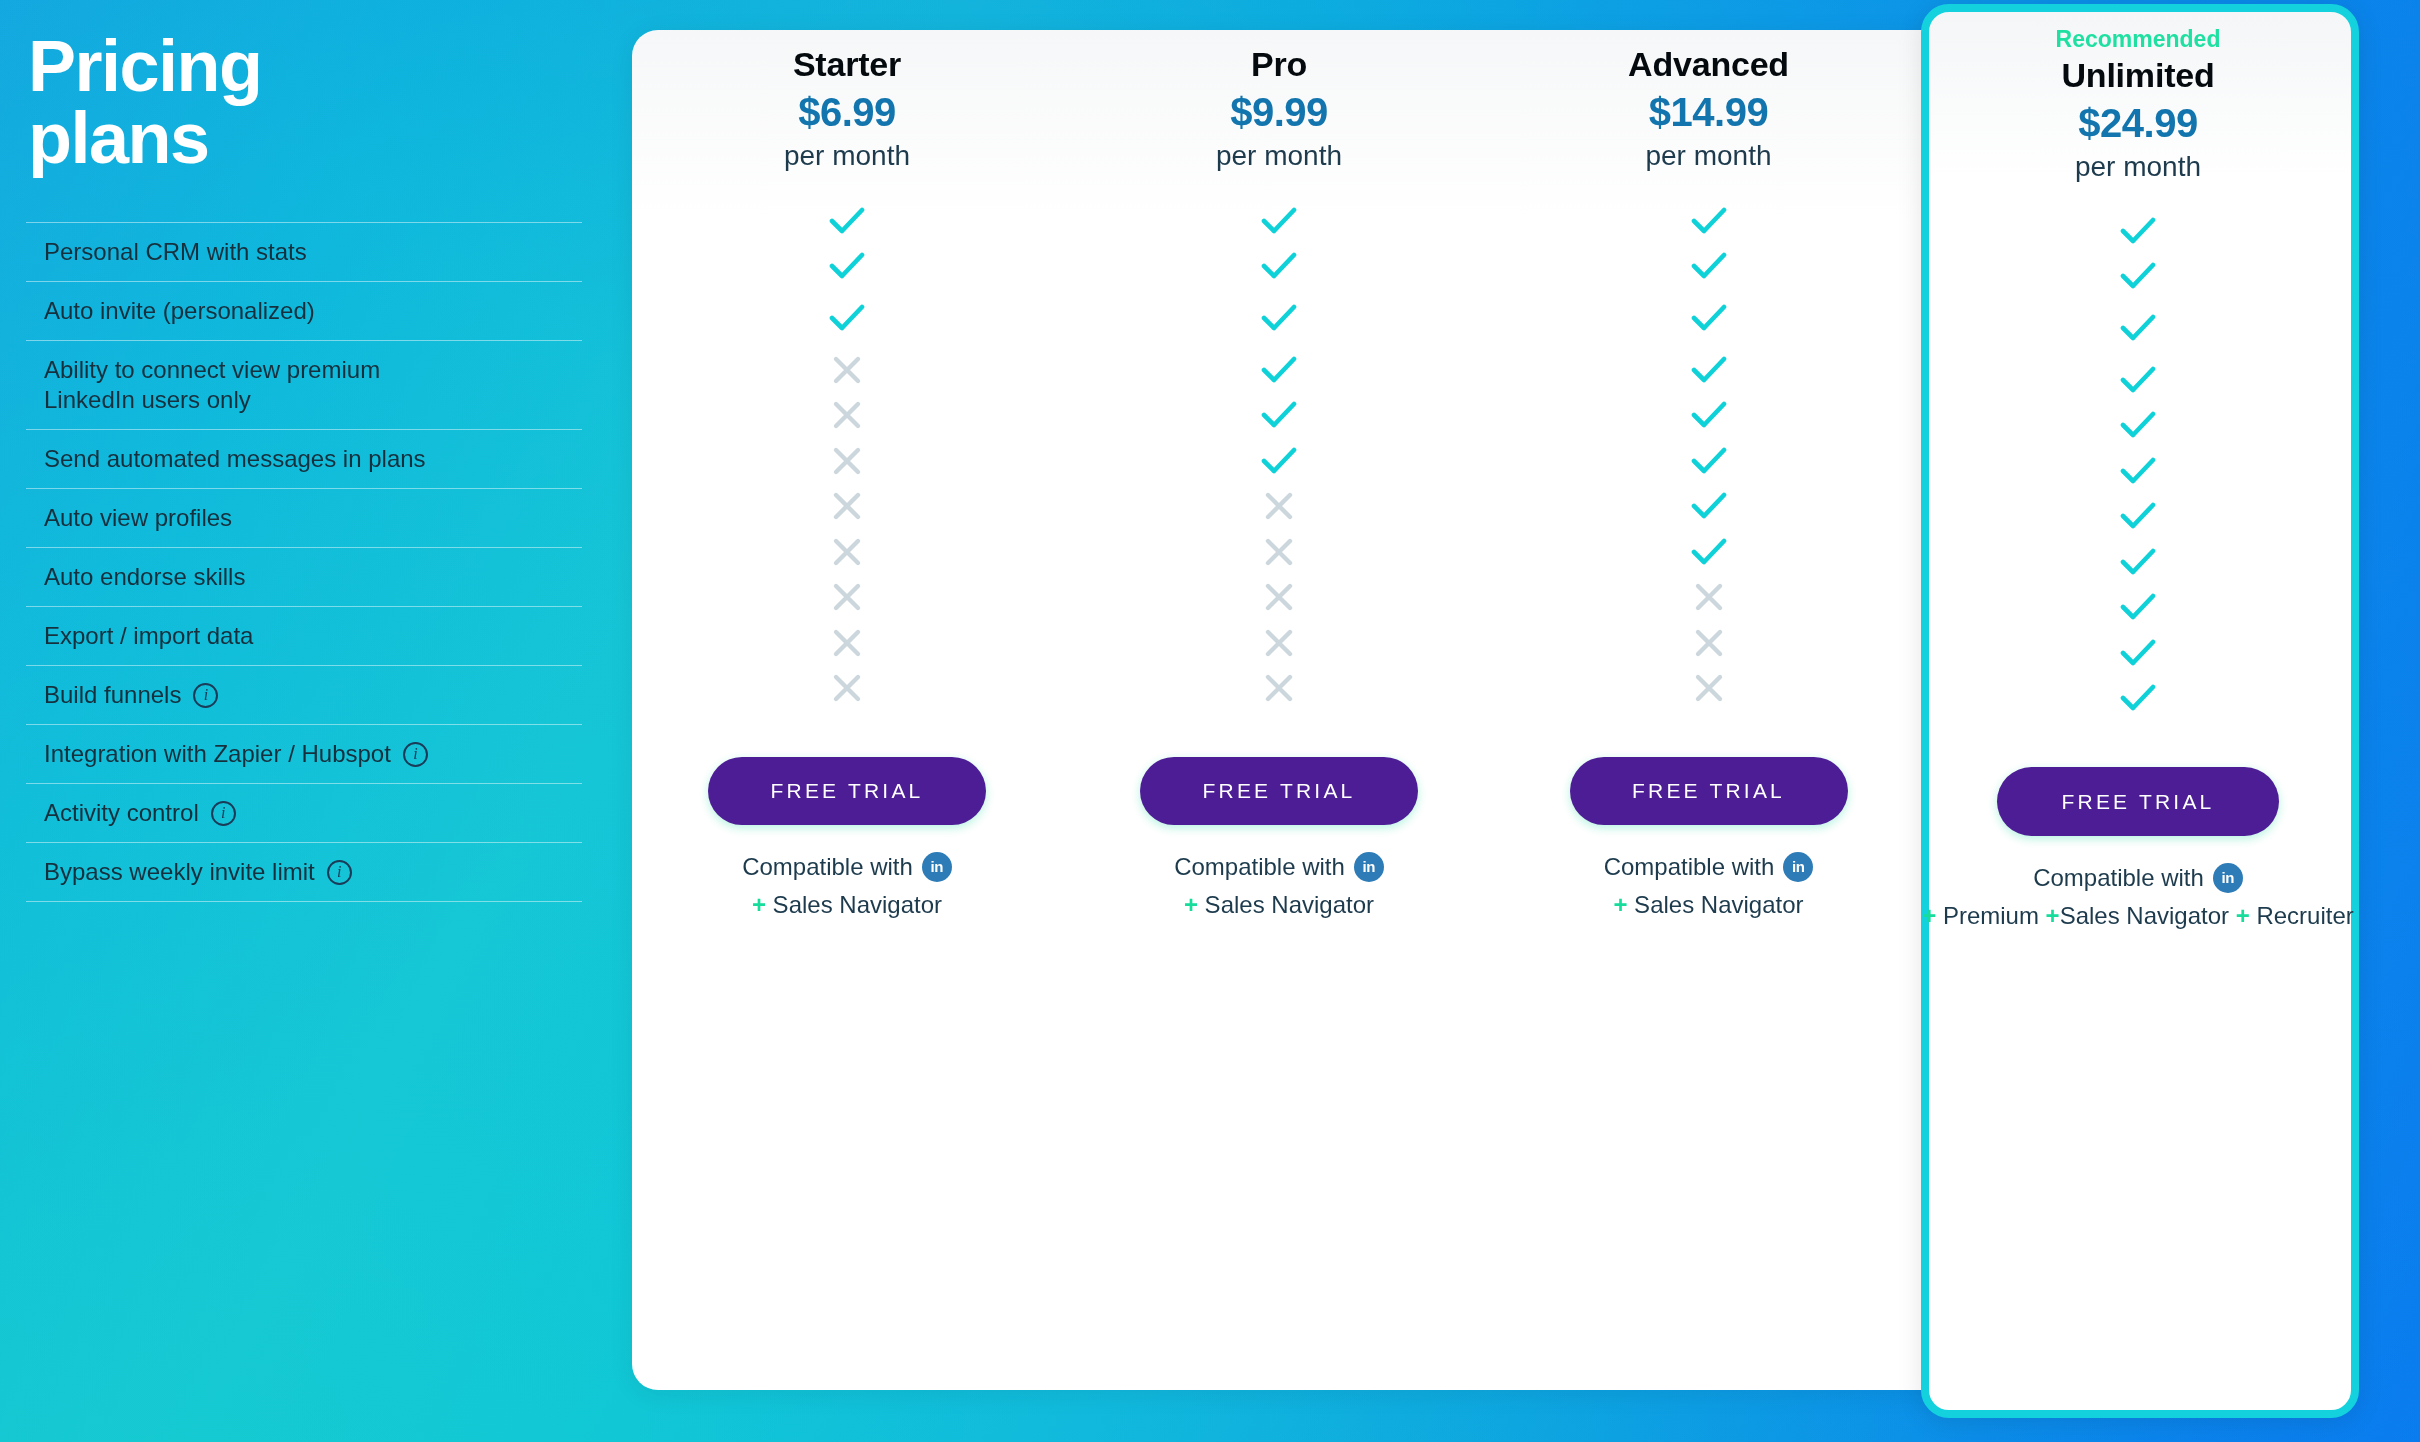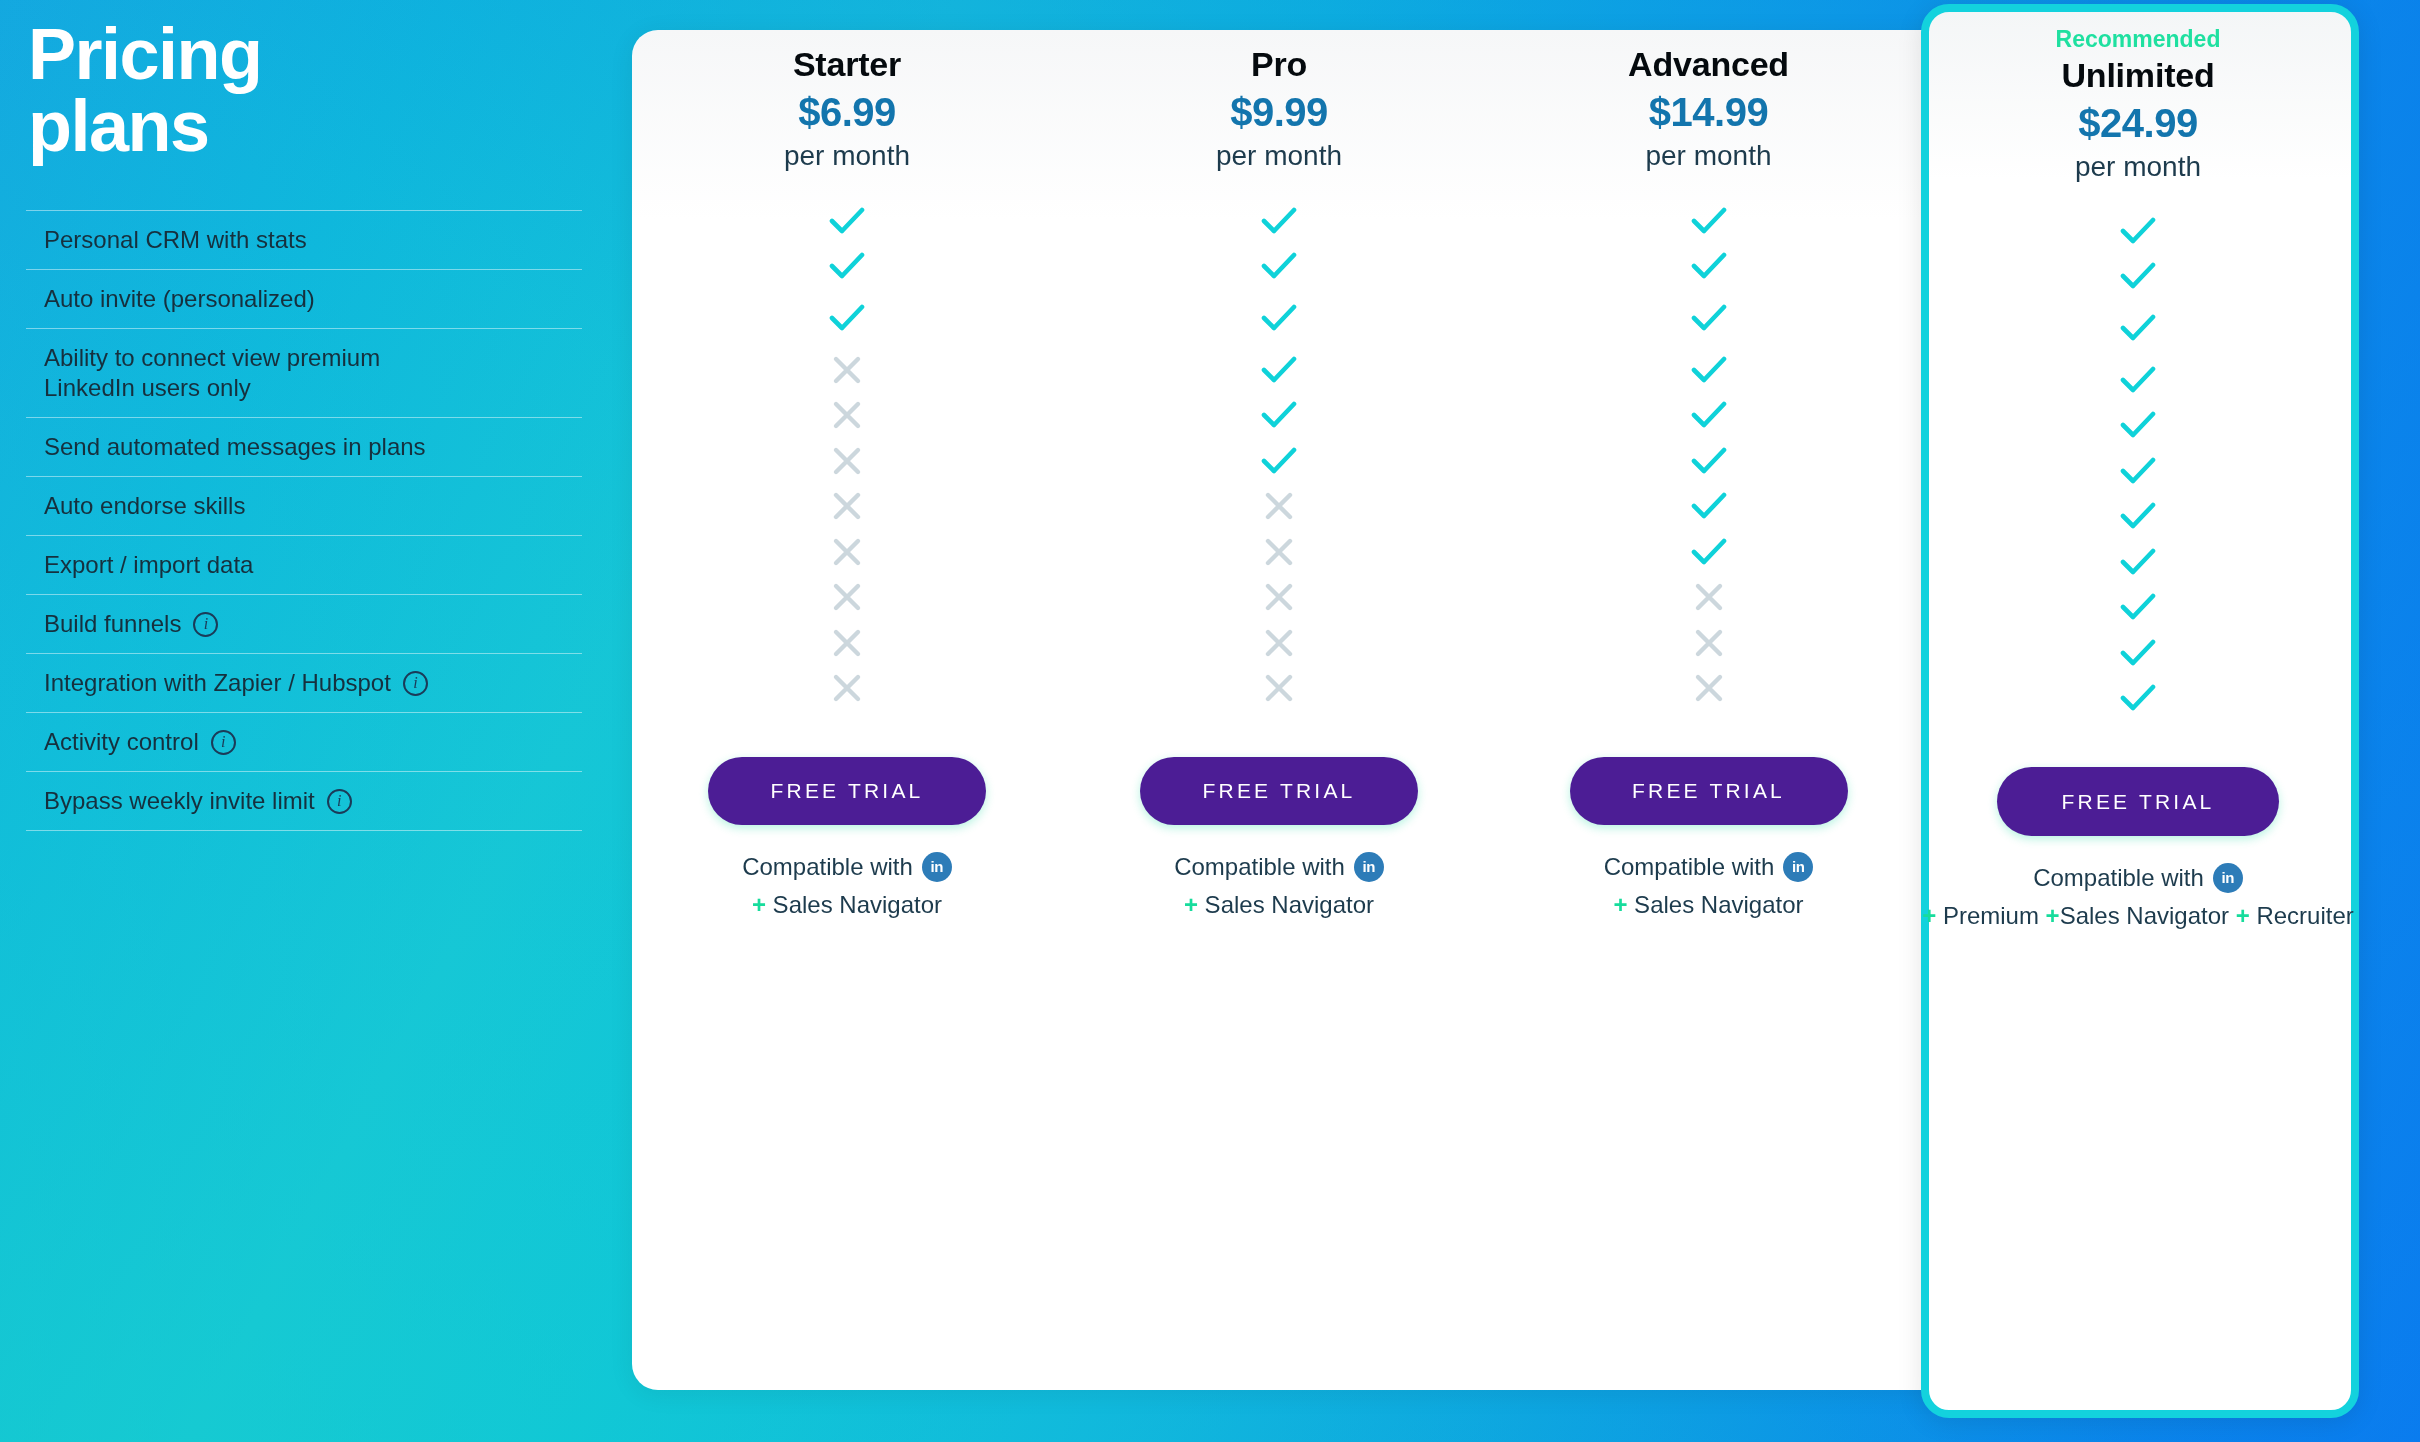--- a/index.html
+++ b/index.html
@@ -34,21 +34,21 @@
                 rgba(12,150,225,0.05) 48%,
                 rgba(10,120,238,0.30) 72%,
                 rgba(9,112,240,0.55) 100%);
     pointer-events: none;
   }
 
   
   .sidebar {
     position: absolute;
     left: 22px;
-    top: 8px;
+    top: 20px;
     width: 580px;
   }
 
   .page-title {
     color: #ffffff;
     font-size: 72px;
     font-weight: bold;
     line-height: 1.0;
     letter-spacing: -1.5px;
     padding-left: 6px;
@@ -266,20 +266,23 @@
         <span class="feature-label">Auto invite (personalized)</span>
       </div>
       <div class="feature-row tall">
         <span class="feature-label">Ability to connect view premium
 LinkedIn users only</span>
       </div>
       <div class="feature-row">
         <span class="feature-label">Send automated messages in plans</span>
       </div>
       <div class="feature-row">
+        <span class="feature-label">Auto view profiles</span>
+      </div>
+      <div class="feature-row">
         <span class="feature-label">Auto endorse skills</span>
       </div>
       <div class="feature-row">
         <span class="feature-label">Export / import data</span>
       </div>
       <div class="feature-row">
         <span class="feature-label">Build funnels</span>
         <span class="info-icon">i</span>
       </div>
       <div class="feature-row">

